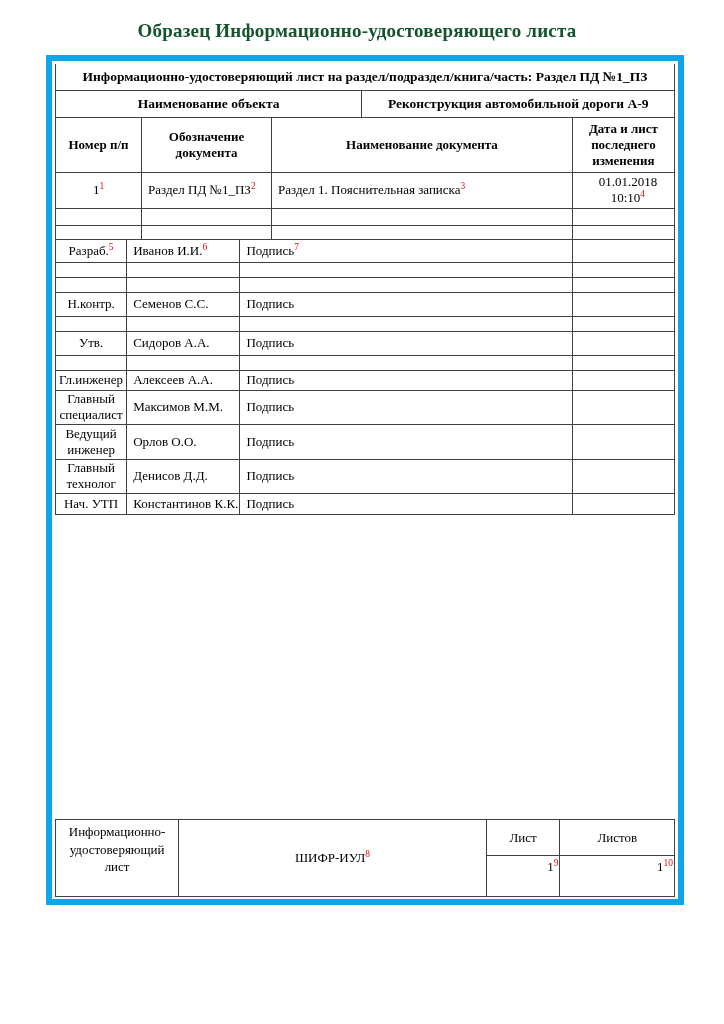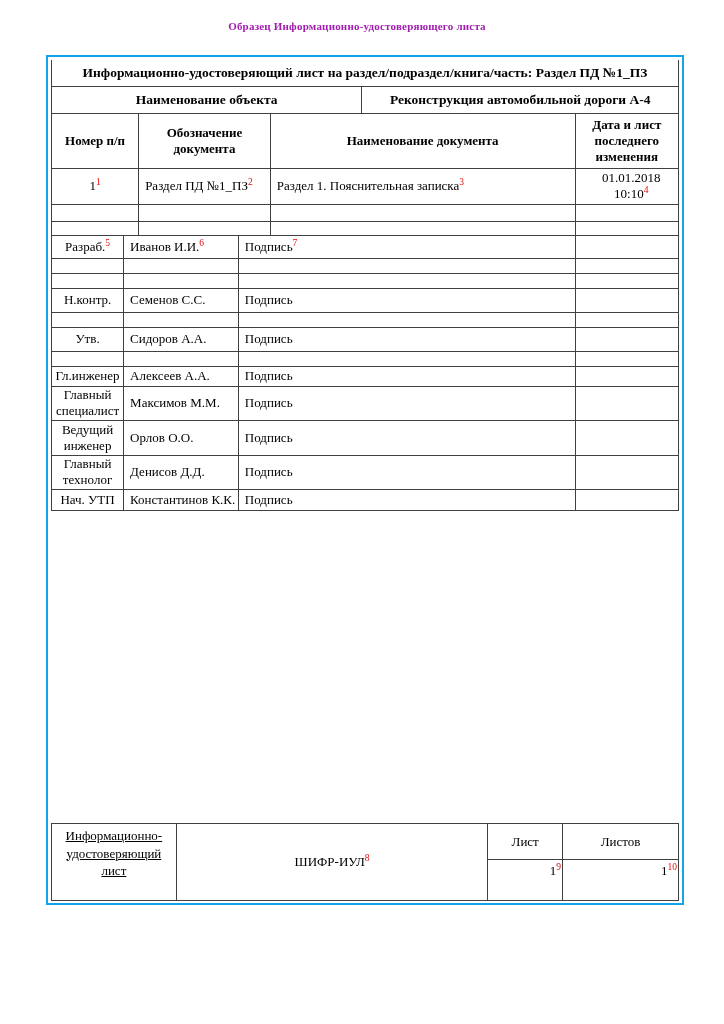--- a/index.html
+++ b/index.html
@@ -3,25 +3,25 @@
 <meta charset="utf-8">
 <style>
   html,body { margin:0; padding:0; }
   body {
     width:724px; height:1024px; background:#ffffff; position:relative;
     font-family:"Liberation Serif", serif; color:#000;
     -webkit-font-smoothing:antialiased;
   }
   .doc-title {
     position:absolute; top:20px; left:0; width:714px; text-align:center;
-    font-size:11px; font-weight:bold; color:#a21caf; letter-spacing:.2px;
+    font-size:19px; font-weight:bold; color:#14532d; letter-spacing:.2px;
   }
   .sheet {
     position:absolute; left:46px; top:55px; width:638px; height:850px;
-    border:2px solid #0ea5e9; box-sizing:border-box; padding:3px 3px 2px 3px;
+    border:6px solid #0ea5e9; box-sizing:border-box; padding:3px 3px 2px 3px;
     display:flex; flex-direction:column; overflow:hidden; background:#fff;
   }
   table.grid { width:100%; border-collapse:collapse; table-layout:fixed; }
   table.grid td { border:1px solid #404040; overflow:hidden; }
   table.bt0 tr:first-child td { border-top:none; }
   .bold { font-weight:bold; }
   .c  { text-align:center; vertical-align:middle; }
   .l  { text-align:left; vertical-align:middle; padding-left:6px; }
   .fs13 { font-size:13px; line-height:1.22; }
   .fs135 { font-size:13.5px; line-height:1.2; }
@@ -29,21 +29,21 @@
   .spacer { flex:1 1 auto; }
   
   .h26 td{height:24px;} .h24 td{height:24px;}
   .hHead td{height:52px;} .hData td{height:30px;}
   .hE1 td{height:14px;} .hE2 td{height:11px;} .hSp td{height:12px;}
   .hR0 td{height:20px;} .hR1 td{height:21px;} .hR4 td{height:17px;margin-top:40px;}
   .hR5 td{height:48px;} .hR6 td{height:31px;} .hR7 td{height:32px;}
   .hR8 td{height:31px;} .hR9 td{height:18px;}
   .sigRole { text-align:center; vertical-align:middle; padding:0 1px; font-size:13px; line-height:1.2; }
   .dateCell { text-align:center; vertical-align:middle; font-size:13px; line-height:1.25;padding-left:10px; }
-  .ftType { text-align:center; vertical-align:top; padding-top:3px; font-size:13px; line-height:1.35;text-decoration:underline; }
+  .ftType { text-align:center; vertical-align:top; padding-top:3px; font-size:13px; line-height:1.35; }
   .ftCipher { text-align:center; vertical-align:middle; font-size:13px; }
   .ftHead td{height:33px;} .ftVal td{height:36px;}
   .ftValCell { text-align:right; vertical-align:top; padding-top:3px; font-size:13px; }
 </style>
 </head>
 <body>
 
 <div class="doc-title">Образец Информационно-удостоверяющего листа</div>
 
 <div class="sheet">
@@ -57,21 +57,21 @@
     </table>
 
   <table class="grid bt0 h24">
     <colgroup>
         <col style="width:49.5%">
         <col>
       </colgroup>
     <tbody>
         <tr>
       <td class="c bold fs135">Наименование объекта</td>
-      <td class="c bold fs135">Реконструкция автомобильной дороги А-4</td>
+      <td class="c bold fs135">Реконструкция автомобильной дороги А-9</td>
     </tr>
   </tbody>
     </table>
 
   <table class="grid bt0">
     <colgroup>
         <col style="width:13.9%">
         <col style="width:21.0%">
         <col style="width:48.6%">
         <col>

